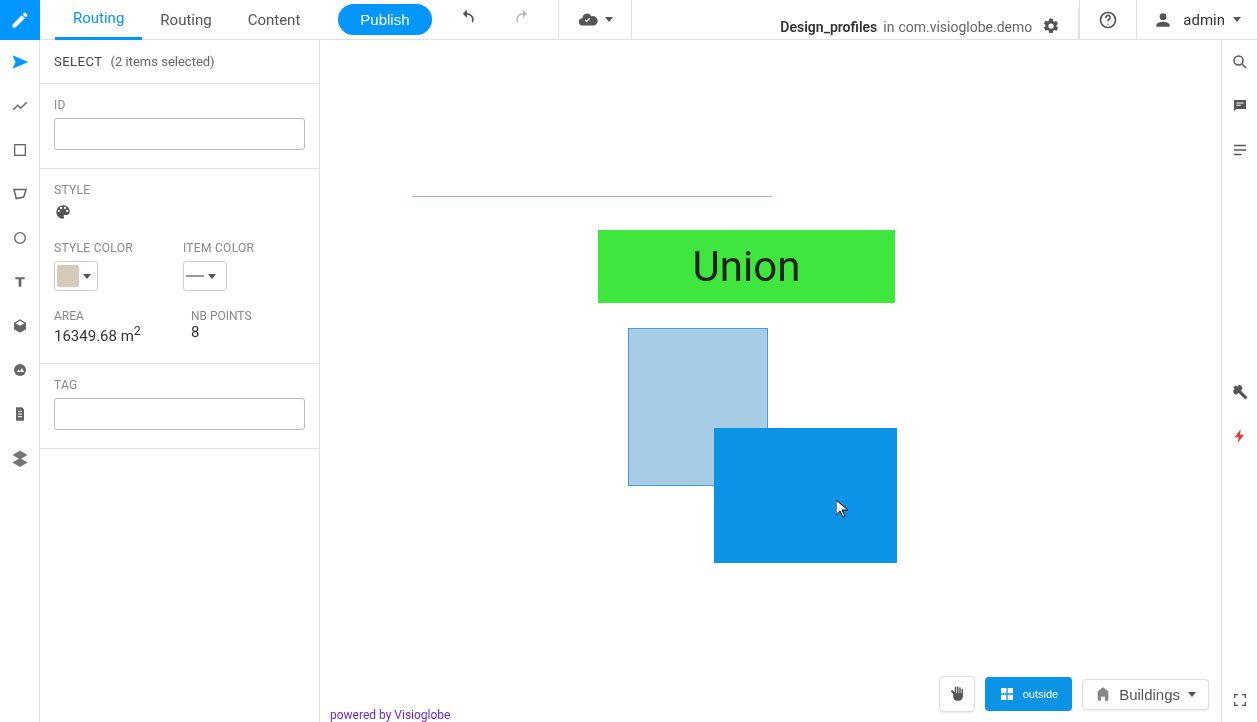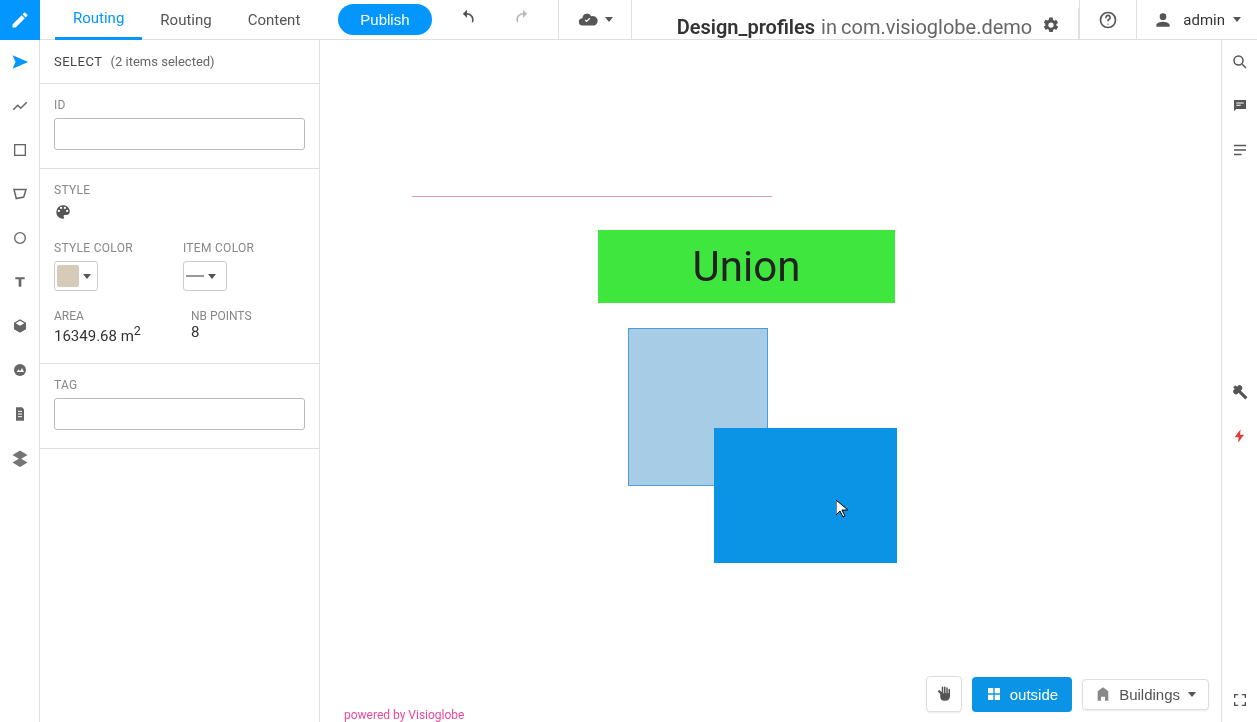--- a/index.html
+++ b/index.html
@@ -8,21 +8,21 @@
   
   .topbar { display: flex; align-items: center; height: 40px; border-bottom: 1px solid #e0e0e0; }
   .logo-block { width: 40px; height: 40px; background: #0396fe; display: flex; align-items: center; justify-content: center; }
   .logo-block svg { fill: #fff; }
   .tabs { display: flex; height: 40px; margin-left: 15px; }
   .tab { padding: 0 18px; display: flex; align-items: center; font-size: 15px; color: #555; cursor: pointer; height: 100%; }
   .tab.active { color: #0396fe; border-bottom: 3px solid #0396fe; }
   .publish-btn { margin-left: 20px; background: #0396fe; color: #fff; border: none; border-radius: 20px; padding: 7px 22px; font-size: 15px; cursor: pointer; }
   .top-spacer { flex: 1; }
   .cloud-block { display:flex; align-items:center; padding:0 18px; height:100%; border-left:1px solid #e0e0e0; border-right:1px solid #e0e0e0; }
-  .doc-block { display:flex; align-items:center; padding:0 18px; height:100%; border-right:1px solid #e0e0e0; font-size:20px; color:#666;margin-top:15px; }
+  .doc-block { display:flex; align-items:center; padding:0 18px; height:100%; border-right:1px solid #e0e0e0; font-size:14px; color:#666;margin-top:15px; }
   .doc-block b { color:#333; font-weight:600; margin-right:6px;}
   .user-block { display:flex; align-items:center; padding:0 16px; height:100%; font-size:15px; color:#333; }
   .help-block { display:flex; align-items:center; padding:0 18px; height:100%; border-left:1px solid #e0e0e0; border-right:1px solid #e0e0e0; }
   .undo-redo { display:flex; align-items:center; padding:0 25px; gap:36px; height:100%; }
 
   
   .body { display:flex; height:682px; }
   .left-icons { width:40px; border-right:1px solid #e0e0e0; display:flex; flex-direction:column; }
   .left-icons .icon { width:40px; height:44px; display:flex; align-items:center; justify-content:center; color:#666; cursor:pointer; }
   .left-icons .icon.active { color:#0396fe; }
@@ -45,26 +45,26 @@
   .stat-val { font-size:15px; color:#333; margin-top:0;}
 
   
   .canvas-wrap { flex:1; position:relative; background:#fff; }
   .canvas { position:absolute; inset:0; }
   .guide-line { position:absolute; top:156px; left:92px; width:360px; height:1px; background:#d89ab7; }
   .shape-union { position:absolute; left:278px; top:190px; width:297px; height:73px; background:#3ee63e; display:flex; align-items:center; justify-content:center; font-size:42px; color:#222; }
   .shape-a { position:absolute; left:308px; top:288px; width:140px; height:158px; background:#a7cce6; border:1px solid #4a9dd4; }
   .shape-b { position:absolute; left:394px; top:388px; width:183px; height:135px; background:#0b93e6; }
   .cursor-img { position:absolute; left:516px; top:460px; }
-  .footer-note { position:absolute; left:24px; bottom:0px; font-size:12px; color:#ec4899;}
+  .footer-note { position:absolute; left:10px; bottom:0px; font-size:12px; color:#6d28d9;}
 
   
   .br-controls { position:absolute; right:12px; bottom:10px; display:flex; align-items:center; gap:10px;}
   .hand-btn { width:36px; height:36px; background:#fff; border:1px solid #ddd; border-radius:4px; display:flex; align-items:center; justify-content:center; cursor:pointer; box-shadow:0 1px 2px rgba(0,0,0,.08);}
-  .outside-btn { background:#0b93e6; color:#fff; border:none; border-radius:4px; padding:9px 14px; font-size:15px; display:flex; align-items:center; gap:8px; cursor:pointer;}
+  .outside-btn { background:#0b93e6; color:#fff; border:none; border-radius:4px; padding:9px 14px; font-size:11px; display:flex; align-items:center; gap:8px; cursor:pointer;}
   .buildings-btn { background:#fff; border:1px solid #ddd; border-radius:4px; padding:6px 12px; font-size:15px; color:#555; display:flex; align-items:center; gap:8px; cursor:pointer; box-shadow:0 1px 2px rgba(0,0,0,.08);}
 
   
   .right-icons { width:36px; border-left:1px solid #e0e0e0; display:flex; flex-direction:column; justify-content:space-between;}
   .right-icons .top-group, .right-icons .bottom-group { display:flex; flex-direction:column;}
   .right-icons .ricon { width:36px; height:44px; display:flex; align-items:center; justify-content:center; color:#555; cursor:pointer;}
   .ricon.alert { color:#e53935; }
 
   .caret { width:0; height:0; border-left:4px solid transparent; border-right:4px solid transparent; border-top:5px solid #555; display:inline-block;}
   .gear-icon { margin-left:10px; color:#555;}

